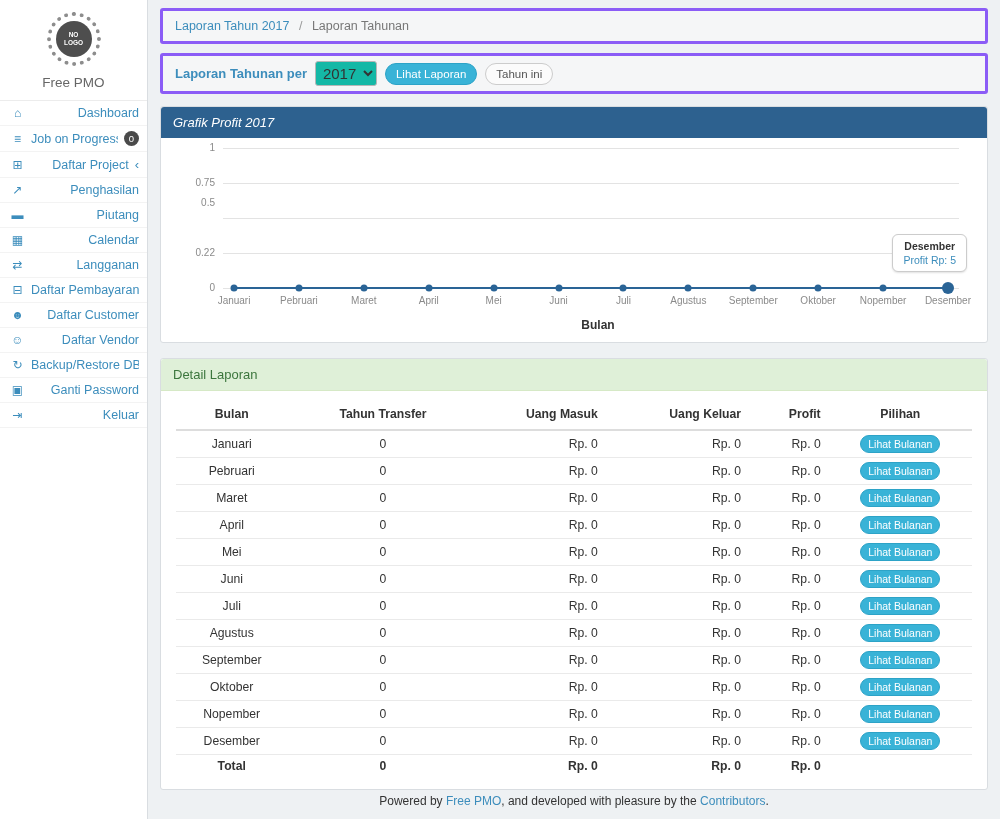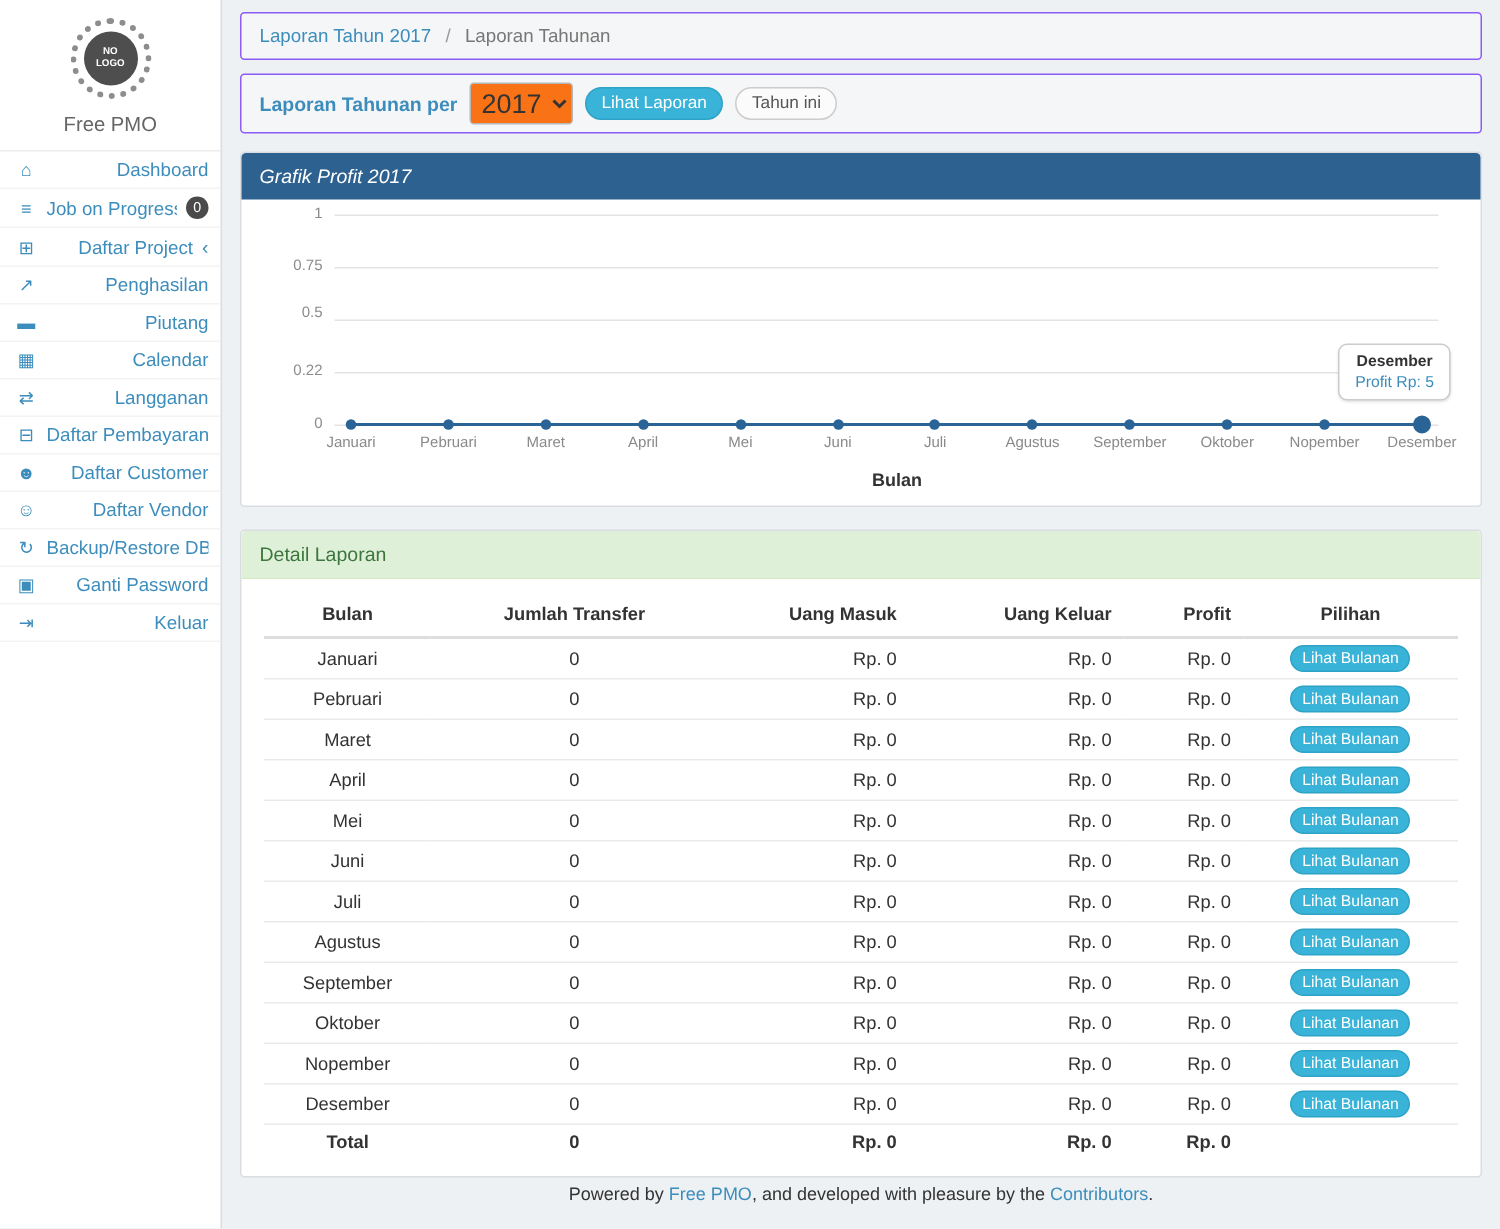--- a/index.html
+++ b/index.html
@@ -21,27 +21,27 @@
   .menu{display:block;}
   .side-item{display:flex;align-items:center;gap:6px;padding:5px 8px 5px 10px;font-size:12.5px;color:var(--accent);text-decoration:none;border-bottom:1px solid #f3f3f3;cursor:pointer;}
   .side-item .icon{flex:0 0 15px;width:15px;text-align:center;font-size:12px;}
   .side-item .label{flex:1 1 auto;white-space:nowrap;overflow:hidden;text-align:right;}
   .side-item .badge{flex:0 0 auto;background:#4a4a4a;color:#fff;border-radius:50%;min-width:15px;height:15px;line-height:15px;font-size:9.5px;text-align:center;}
   .side-item .chev{flex:0 0 auto;font-size:13px;color:var(--accent);}
 
   
   .main{flex:1 1 auto;min-width:0;padding:8px 12px 0;}
   .panel{border-radius:3px;}
-  .gray{background:#f5f6f7;border:1px solid #8b5cf6;}
+  .gray{background:#f5f6f7;border:3px solid #8b5cf6;}
   .breadcrumb-panel{font-size:12.5px;color:#777;padding:8px 12px;margin-bottom:9px;}
   .link{color:var(--accent);text-decoration:none;cursor:pointer;}
   .sep{margin:0 6px;color:#999;}
   .filter-panel{display:flex;align-items:center;gap:8px;padding:5px 12px;margin-bottom:12px;}
   .filter-label{color:var(--accent);font-weight:bold;font-size:13px;}
-  .year-select{font-size:18px;padding:2px 3px;border:1px solid #b7b7b7;border-radius:3px;background:#f97316;color:#333;font-family:inherit;}
+  .year-select{font-size:15px;padding:2px 3px;border:1px solid #b7b7b7;border-radius:3px;background:#14b8a6;color:#333;font-family:inherit;}
   .btn{font-family:inherit;font-size:11.5px;padding:4px 10px;border-radius:11px;border:1px solid transparent;cursor:pointer;}
   .btn-info{background:var(--info-btn);border-color:#2da3c7;color:#fff;}
   .btn-default{background:#fbfbfb;border-color:#ccc;color:#555;}
   .btn-xs{font-size:10.5px;padding:2px 7px;}
 
   
   .chart-panel{background:#fff;border:1px solid #d9dde1;margin-bottom:15px;}
   .chart-header{background:var(--header-blue);color:#fff;font-size:13px;padding:8px 12px;border-radius:3px 3px 0 0;font-style:italic;}
   .chart-body{padding:10px 14px 10px;}
   .y-axis-title{font-weight:bold;font-size:12px;margin:0 0 14px 2px;}
@@ -195,21 +195,21 @@
         <div class="plot">
           <div class="tooltip">
             <div class="tt-title">Desember</div>
             <div class="tt-text">Profit Rp: 5</div>
           </div>
         <div class="gridline" style="top: 140px;"></div>
             <div class="ytick" style="top: 134px;">0</div>
             <div class="gridline" style="top: 105px;"></div>
             <div class="ytick" style="top: 99px;">0.22</div>
             <div class="gridline" style="top: 70px;"></div>
-            <div class="ytick" style="top: 60px;">0.5</div>
+            <div class="ytick" style="top: 49px;">0.5</div>
             <div class="gridline" style="top: 35px;"></div>
             <div class="ytick" style="top: 29px;">0.75</div>
             <div class="gridline" style="top: 0px;"></div>
             <div class="ytick" style="top: -6px;">1</div>
             <div class="chart-line" style="top: 139px;"></div>
             <div class="dot" style="left: 1.5%; top: 140px;"></div>
             <div class="xtick" style="left: 1.5%;">Januari</div>
             <div class="dot" style="left: 10.3182%; top: 140px;"></div>
             <div class="xtick" style="left: 10.3182%;">Pebruari</div>
             <div class="dot" style="left: 19.1364%; top: 140px;"></div>
@@ -237,21 +237,21 @@
       </div>
     </section>
 
     <section class="panel detail-panel">
       <div class="detail-header">Detail Laporan</div>
       <div class="detail-body">
         <table>
           <thead>
             <tr>
                 <th class="c">Bulan</th>
-                <th class="c">Jumlah Transfer</th>
+                <th class="c">Tahun Transfer</th>
                 <th class="r">Uang Masuk</th>
                 <th class="r">Uang Keluar</th>
                 <th class="r">Profit</th>
                 <th class="c">Pilihan</th>
               </tr>
           </thead>
           <tbody>
               <tr>
                 <td class="c">Januari</td>
                 <td class="c">0</td>

